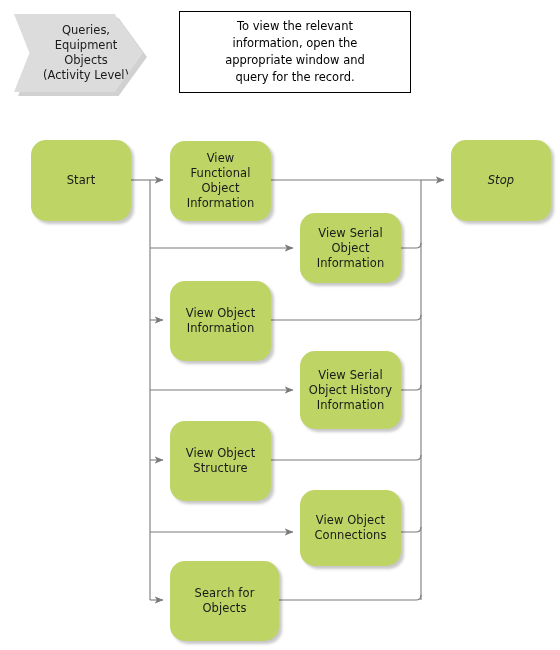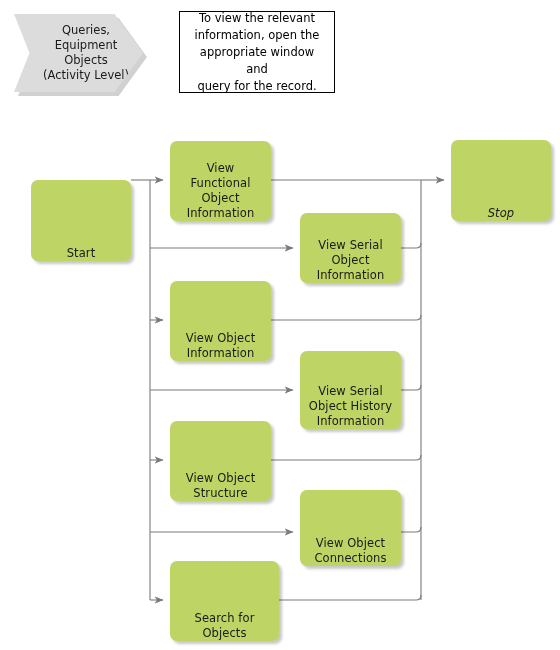--- a/index.html
+++ b/index.html
@@ -25,23 +25,23 @@
     width: 560px;
     height: 650px;
     pointer-events: none;
   }
 
   
   .node {
     position: absolute;
     box-sizing: border-box;
     background: #bed464;
-    border-radius: 7px;
+    border-radius: 15px;
     display: flex;
-    align-items: flex-end;
+    align-items: center;
     justify-content: center;
     text-align: center;
     color: #1a1a1a;
     font-size: 11.5px;
     line-height: 15px;
     letter-spacing: 0.1px;
     box-shadow: 3px 3px 3px rgba(0,0,0,0.22);
     z-index: 3;
   }
   .node .lbl {
@@ -142,28 +142,28 @@
   </svg>
 
   <div class="pennant-shadow" style="left:18px; top:18px; width:129px; height:78px;"></div>
   <div class="pennant" style="left:14px; top:14px; width:129px; height:78px;">
     <span class="lbl">Queries,
 Equipment
 Objects
 (Activity Level)</span>
   </div>
 
-  <div class="note" style="left:179px; top:11px; width:156px; height:82px;">
+  <div class="note" style="left:179px; top:11px; width:232px; height:82px;">
     <span class="lbl">To view the relevant
 information, open the
 appropriate window and
 query for the record.</span>
   </div>
 
-  <div class="node" style="left:31px; top:140px; width:100px; height:81px;margin-top:40px;">
+  <div class="node" style="left:31px; top:140px; width:100px; height:81px;">
     <span class="lbl">Start</span>
   </div>
 
   <div class="node" style="left:170px; top:141px; width:101px; height:80px;">
     <span class="lbl">View Functional
 Object
 Information</span>
   </div>
 
   <div class="node" style="left:300px; top:213px; width:101px; height:70px;">

